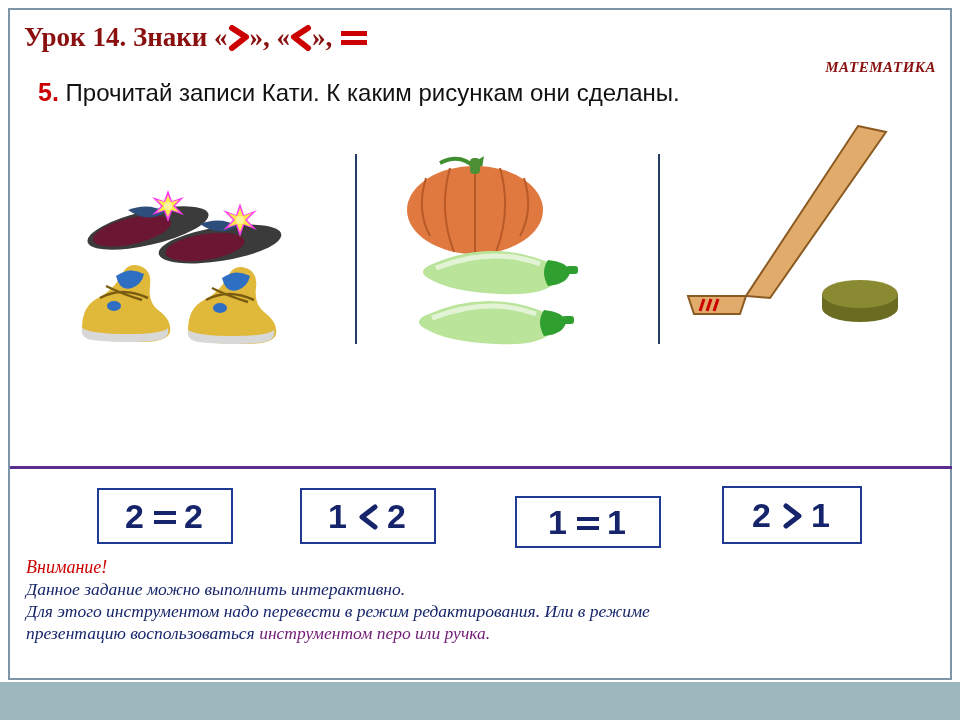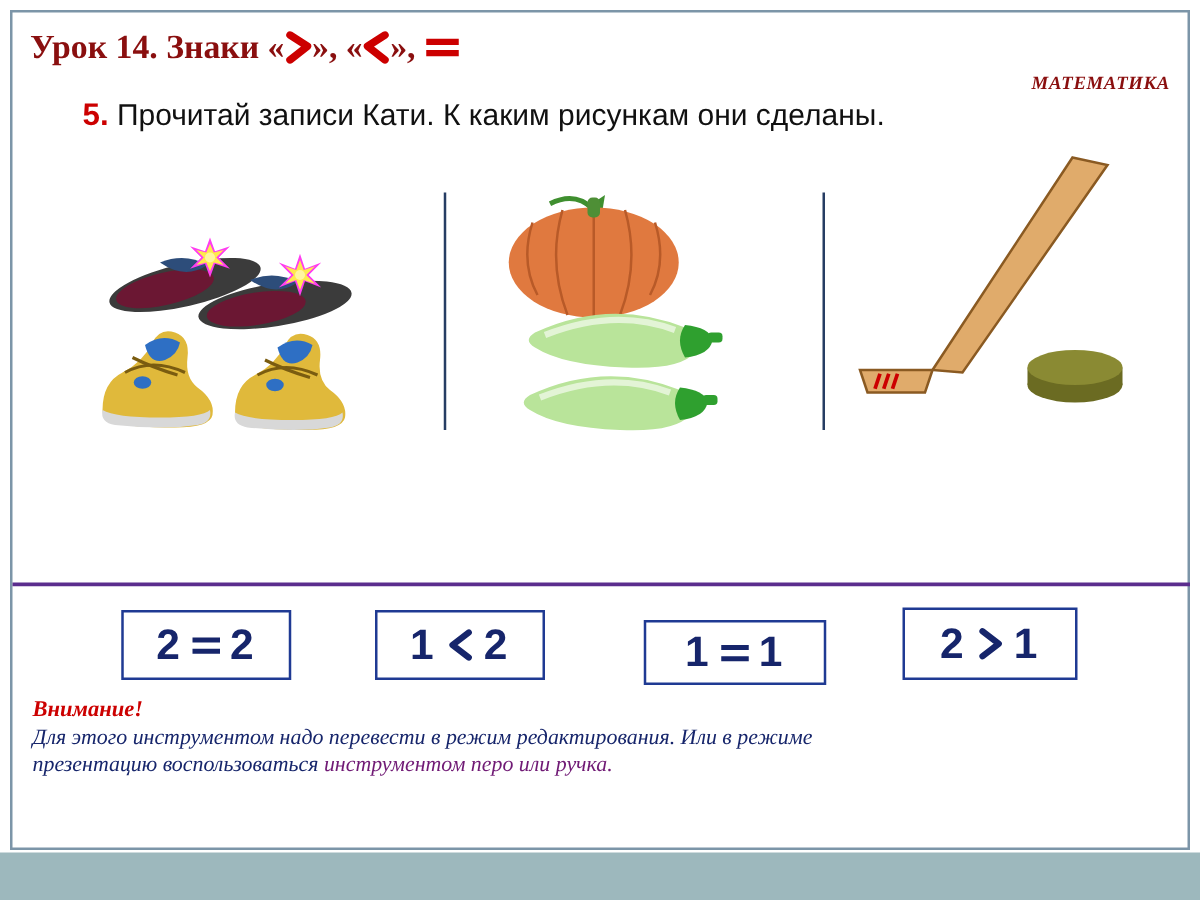--- a/index.html
+++ b/index.html
@@ -74,21 +74,20 @@
     letter-spacing: 0.5px;
     margin-top: 31px;
   }
   .task-line {
     position: absolute;
     left: 38px;
     top: 78px;
     font-size: 24px;
     color: #111111;
     white-space: nowrap;
-    margin-left: 28px;
   }
   .task-num {
     color: #cc0000;
     font-weight: bold;
     font-size: 25px;
   }
   .task-text {
     color: #111111;
   }
 
@@ -167,21 +166,21 @@
     top: 556px;
     width: 910px;
     font-family: "Liberation Serif", serif;
     font-style: italic;
     font-size: 17.5px;
     line-height: 22px;
     color: #16256b;
   }
   .attention .title {
     color: #cc0000;
-    font-weight: bold;
+    font-weight: normal;
     font-size: 18px;
   }
   .attention .red {
     color: #701a75;
   }
   .footer-bar {
     position: absolute;
     left: 0;
     top: 682px;
     width: 960px;
@@ -347,18 +346,19 @@
       <span>2</span>
       <span class="ans-sign"><svg width="26" height="30" viewBox="0 0 26 30">
             <path d="M7 5 L20 15 L7 25" fill="none" stroke="#16256b" stroke-width="5" stroke-linecap="round" stroke-linejoin="round"></path>
           </svg></span>
       <span>1</span>
     </div>
   </div>
 
   <div class="attention">
     <div class="title">Внимание!</div>
+    <div>Данное задание можно выполнить интерактивно.</div>
     <div>Для этого инструментом надо перевести в режим редактирования. Или в режиме</div>
     <div><span>презентацию воспользоваться </span><span class="red">инструментом перо или  ручка.</span></div>
   </div>
 
   <div class="footer-bar"></div>
 </div>
 
 </body></html>

